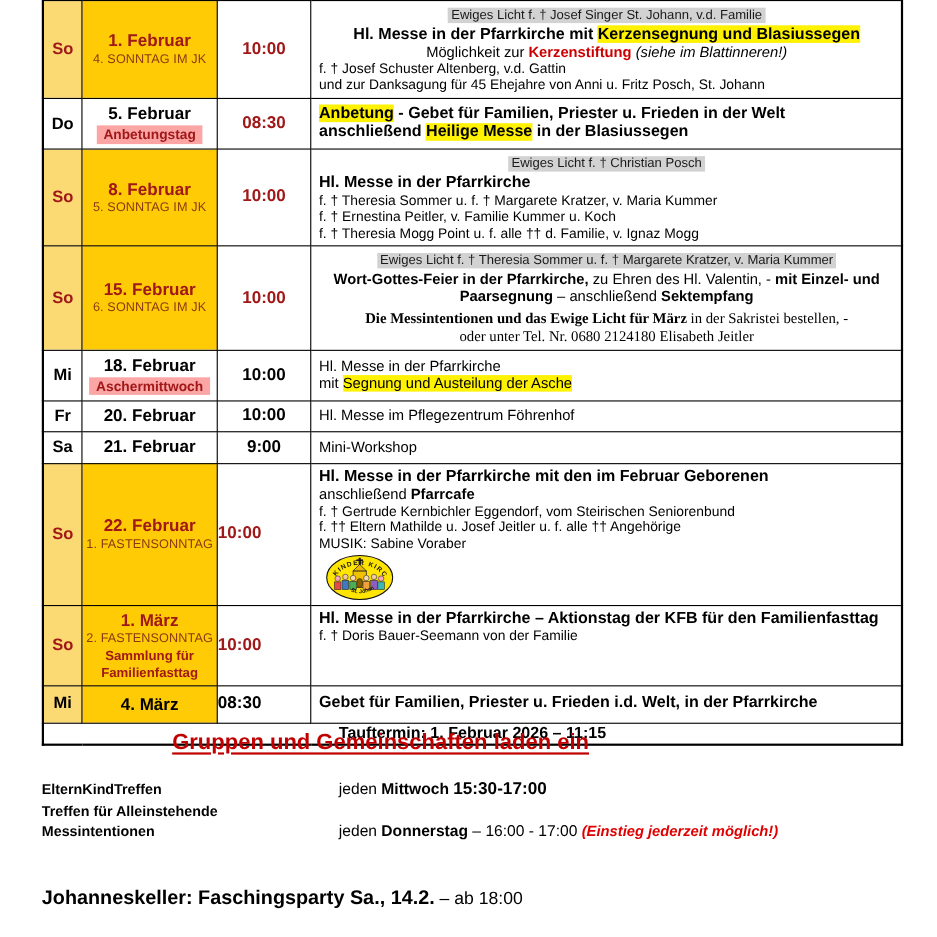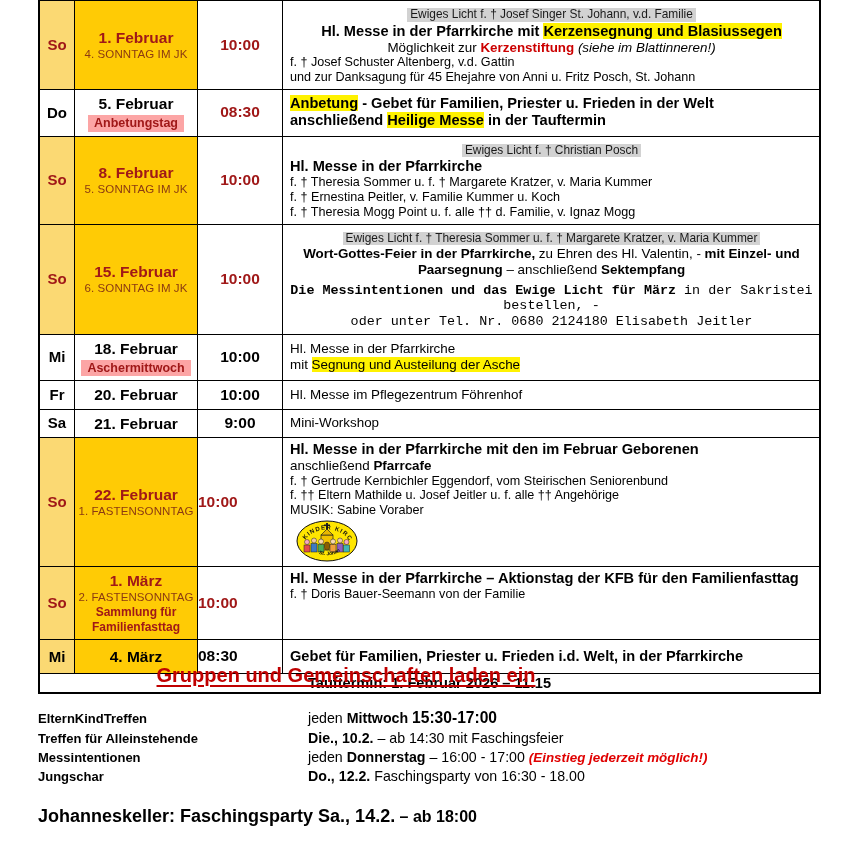--- a/index.html
+++ b/index.html
@@ -77,21 +77,21 @@
   .ln { line-height: 1.17; }
   .small { font-size: 12.6px; }
   .reg   { font-size: 13.4px; }
   .big   { font-size: 14.6px; }
   .b     { font-weight: bold; }
   .ctr   { text-align: center; }
   .ew    { font-size: 11.9px; background: #D2D2D2; display:inline-block; padding:0 3px; color:#1a1a1a; }
   .hl    { background: #FFF200; }
   .red   { color: #CC0000; }
   .ital  { font-style: italic; }
-  .serifline { font-family: Liberation Mono, monospace; text-align: center; }
+  .serifline { font-family: Liberation Serif, serif; text-align: center; }
 
   .bodyflex { display:flex; align-items:flex-start; justify-content:space-between;flex-direction:column; }
   .bodyflex-main { flex: 1 1 auto; }
 
   
   .logo {
     flex: 0 0 auto;
     width: 62px; height: 42px;
     margin: 2px 2px 0 6px;
     position: relative;
@@ -129,21 +129,21 @@
   .gval .t-big { font-size: 15.6px; font-weight: bold; }
   .note-red { color: #E00000; font-weight: bold; font-style: italic; font-size: 13.4px; }
 
   .keller {
     position: absolute;
     left: 38px;
     top: 806px;
     font-size: 18px;
   }
   .keller b { font-weight: bold; }
-  .keller .tail { font-weight: bold; font-size: 16px; }
+  .keller .tail { font-weight: normal; font-size: 16px; }
 </style>
 </head>
 <body>
 
 <div class="page">
 
   <div class="sched-wrap">
   <table class="sched">
 
     <tbody>
@@ -182,21 +182,21 @@
           <div class="date-main date-blk">5. Februar</div>
           <div><span class="date-tag">Anbetungstag</span></div>
         </div>
       </td>
       <td class="c-time fill-none">
         <span class="time-txt time-red">08:30</span>
       </td>
       <td class="c-body">
         <div class="bodybox">
           <div class="ln big b"><span class="hl">Anbetung</span><span> - Gebet für Familien, Priester u. Frieden in der Welt</span></div>
-          <div class="ln big b"><span>anschließend </span><span class="hl">Heilige Messe</span><span> in der Tauftermin</span></div>
+          <div class="ln big b"><span>anschließend </span><span class="hl">Heilige Messe</span><span> in der Blasiussegen</span></div>
         </div>
       </td>
     </tr>
 
     <tr>
       <td class="c-day fill-lite">
         <span class="day-txt day-red">So</span>
       </td>
       <td class="c-date fill-gold">
         <div class="datebox">
@@ -423,30 +423,25 @@
 
   <div class="groups-list">
 
     <div class="grow">
       <div class="gname">ElternKindTreffen</div>
       <div class="gval"><span>jeden </span><b>Mittwoch </b><span class="t-big">15:30-17:00</span></div>
     </div>
 
     <div class="grow">
       <div class="gname">Treffen für Alleinstehende</div>
-      <div class="gval"><b>Die., 10.2.</b><span> – ab 14:30 mit Faschingsfeier</span></div>
     </div>
 
     <div class="grow">
       <div class="gname">Messintentionen</div>
       <div class="gval"><span>jeden </span><b>Donnerstag</b><span> – 16:00 - 17:00 </span><span class="note-red">(Einstieg jederzeit möglich!)</span></div>
     </div>
 
-    <div class="grow">
-      <div class="gname">Jungschar</div>
-      <div class="gval"><b>Do., 12.2.</b><span> Faschingsparty von 16:30 - 18.00</span></div>
-    </div>
 
   </div>
 
   <div class="keller"><b>Johanneskeller: Faschingsparty Sa., 14.2.</b><span class="tail"> – ab 18:00</span></div>
 
 </div>
 
 </body></html>

